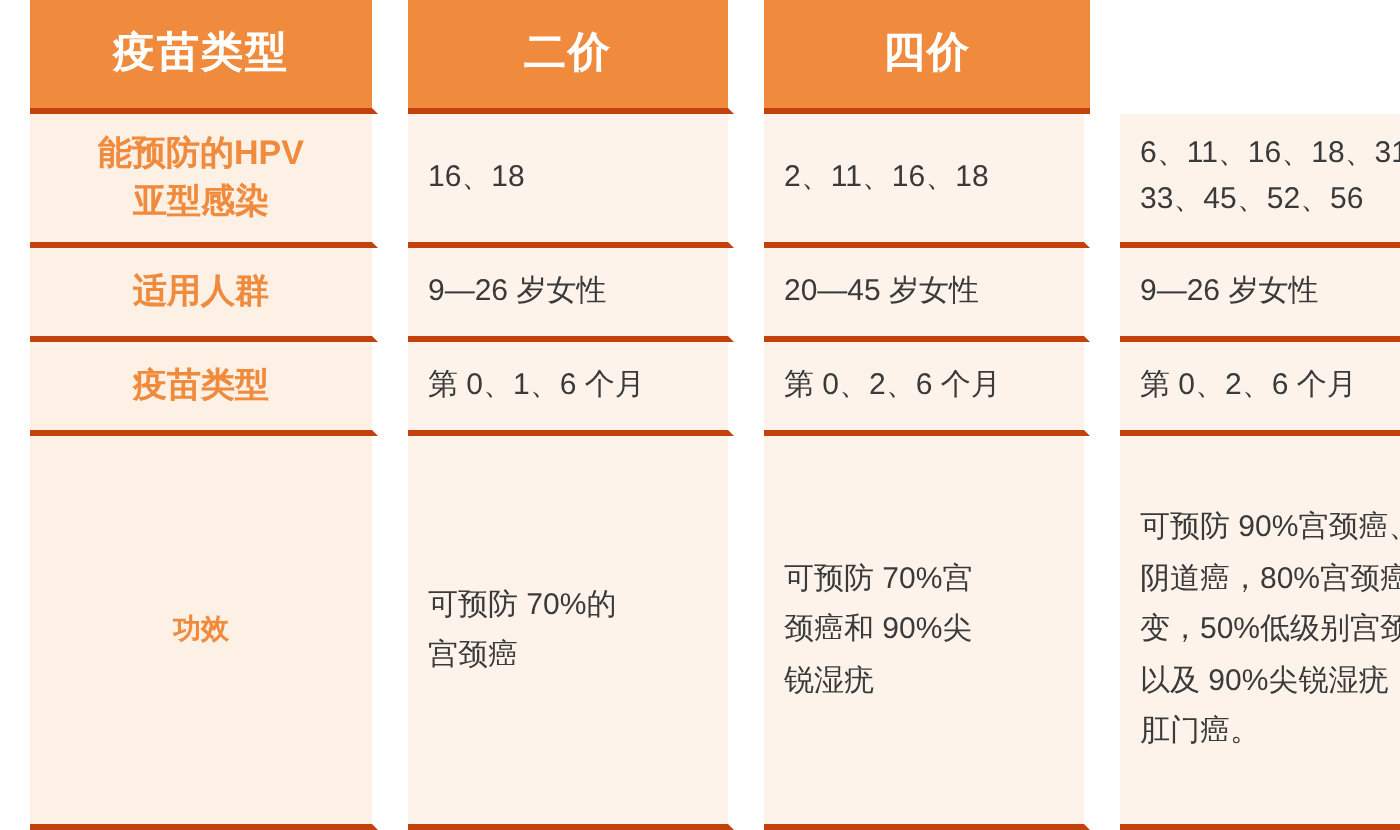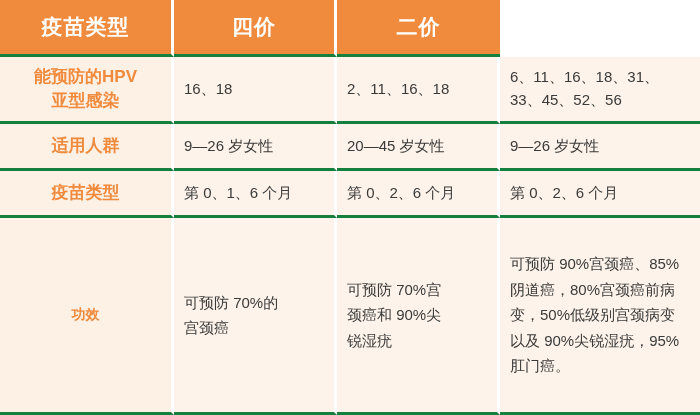--- a/index.html
+++ b/index.html
@@ -24,25 +24,26 @@
     display: flex;
     width: 100%;
     box-sizing: border-box;
   }
   .cell {
     box-sizing: border-box;
     display: flex;
     align-items: center;
     padding: 6px 10px;
     border-right: 3px solid #ffffff;
-    border-bottom: 3px solid #15803d;
+    border-bottom: 3px solid #c2410c;
     font-size: 15px;
     color: #3a3a3a;
     line-height: 1.45;
     white-space: pre-line;
+    margin-left: 15px;
   }
   .cell:last-child { border-right: none; }
 
   
   .c0 { width: 174px; flex: 0 0 174px; }
   .c1 { width: 163px; flex: 0 0 163px; }
   .c2 { width: 163px; flex: 0 0 163px; }
   .c3 { width: 200px; flex: 0 0 200px; }
 
   
@@ -87,22 +88,22 @@
 
   .r-hpv .c3 { line-height: 1.5; }
 </style>
 </head>
 <body>
 
 <div class="table">
 
   <div class="row header-row">
     <div class="cell c0">疫苗类型</div>
+    <div class="cell c1">二价</div>
     <div class="cell c2">四价</div>
-    <div class="cell c1">二价</div>
   </div>
 
   <div class="row r-hpv">
     <div class="cell c0 label-cell">能预防的HPV
 亚型感染</div>
     <div class="cell c1 data-cell">16、18</div>
     <div class="cell c2 data-cell">2、11、16、18</div>
     <div class="cell c3 data-cell">6、11、16、18、31、33、45、52、56</div>
   </div>
 

